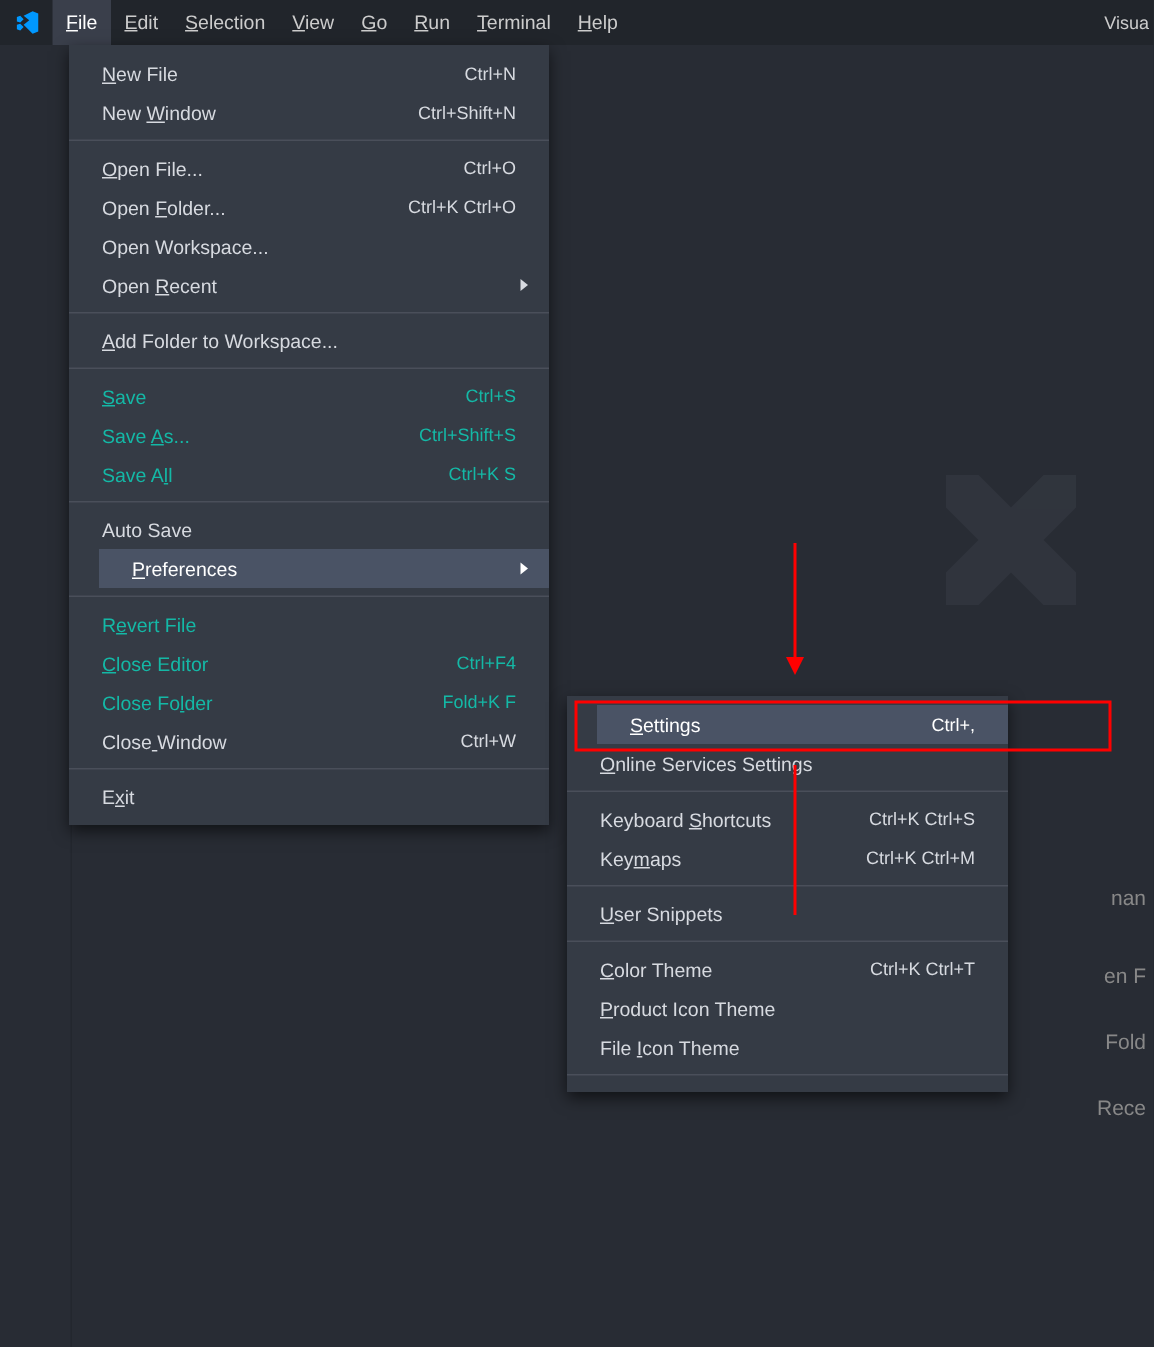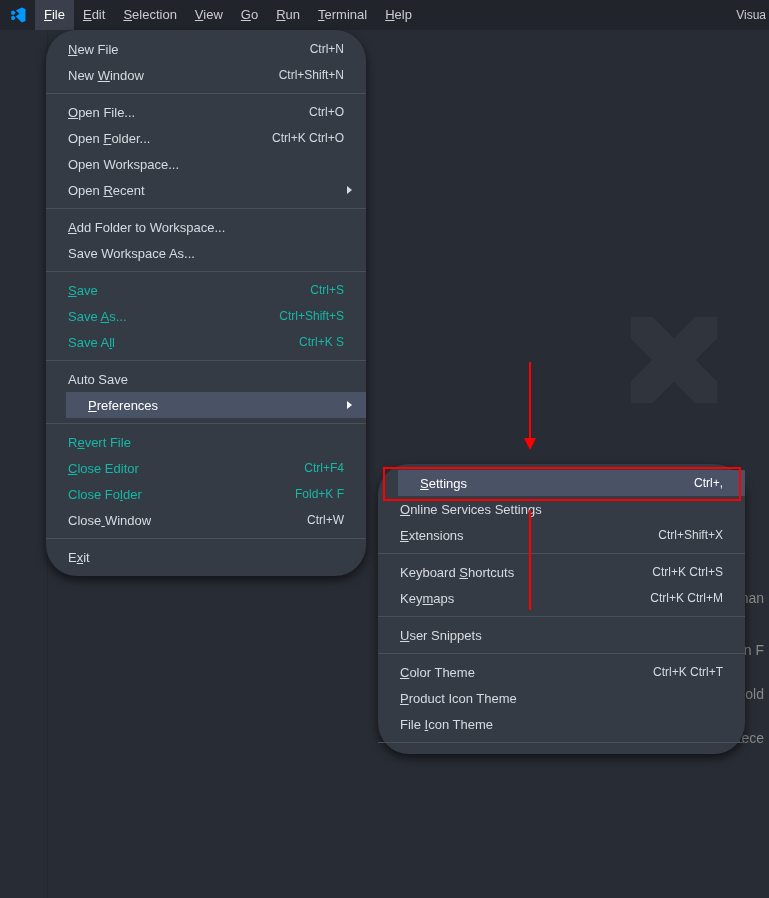--- a/index.html
+++ b/index.html
@@ -85,24 +85,23 @@
       color: #888;
       font-size: 14px;
     }
     
     .menu {
       position: absolute;
       background: #353b45;
       box-shadow: 0 4px 10px rgba(0,0,0,0.6);
       padding: 6px 0;
       z-index: 10;
-      border-radius: 31px;
     }
     .menu.file { top: 30px; left: 46px; width: 320px; }
-    .menu.sub { top: 464px; left: 378px; width: 367px; }
+    .menu.sub { top: 464px; left: 378px; width: 294px; }
     .menu-item {
       display: flex;
       justify-content: space-between;
       align-items: center;
       padding: 4px 22px;
       height: 26px;
       color: #d7dae0;
       cursor: default;
     }
     .menu-item.highlighted { background: #4a5365; color:#ffffff;margin-left:20px; }
@@ -196,23 +195,20 @@
     <div class="menu-item">
       <span class="label">Open Workspace...</span>
     </div>
     <div class="menu-item has-sub">
       <span class="label"><span>Open <span class="underline">R</span>ecent</span></span>
     </div>
     <div class="menu-sep"></div>
     <div class="menu-item">
       <span class="label"><span><span class="underline">A</span>dd Folder to Workspace...</span></span>
     </div>
-    <div class="menu-item">
-      <span class="label">Save Workspace As...</span>
-    </div>
     <div class="menu-sep"></div>
     <div class="menu-item disabled">
       <span class="label"><span><span class="underline">S</span>ave</span></span>
       <span class="shortcut">Ctrl+S</span>
     </div>
     <div class="menu-item disabled">
       <span class="label"><span>Save <span class="underline">A</span>s...</span></span>
       <span class="shortcut">Ctrl+Shift+S</span>
     </div>
     <div class="menu-item disabled">
@@ -248,24 +244,20 @@
     </div>
   </div>
 
 <div class="menu sub" id="pref-submenu">
     <div class="menu-item highlighted">
       <span class="label"><span><span class="underline">S</span>ettings</span></span>
       <span class="shortcut">Ctrl+,</span>
     </div>
     <div class="menu-item">
       <span class="label"><span><span class="underline">O</span>nline Services Settings</span></span>
-    </div>
-    <div class="menu-item">
-      <span class="label"><span><span class="underline">E</span>xtensions</span></span>
-      <span class="shortcut">Ctrl+Shift+X</span>
     </div>
     <div class="menu-sep"></div>
     <div class="menu-item">
       <span class="label"><span>Keyboard <span class="underline">S</span>hortcuts</span></span>
       <span class="shortcut">Ctrl+K Ctrl+S</span>
     </div>
     <div class="menu-item">
       <span class="label"><span>Key<span class="underline">m</span>aps</span></span>
       <span class="shortcut">Ctrl+K Ctrl+M</span>
     </div>

